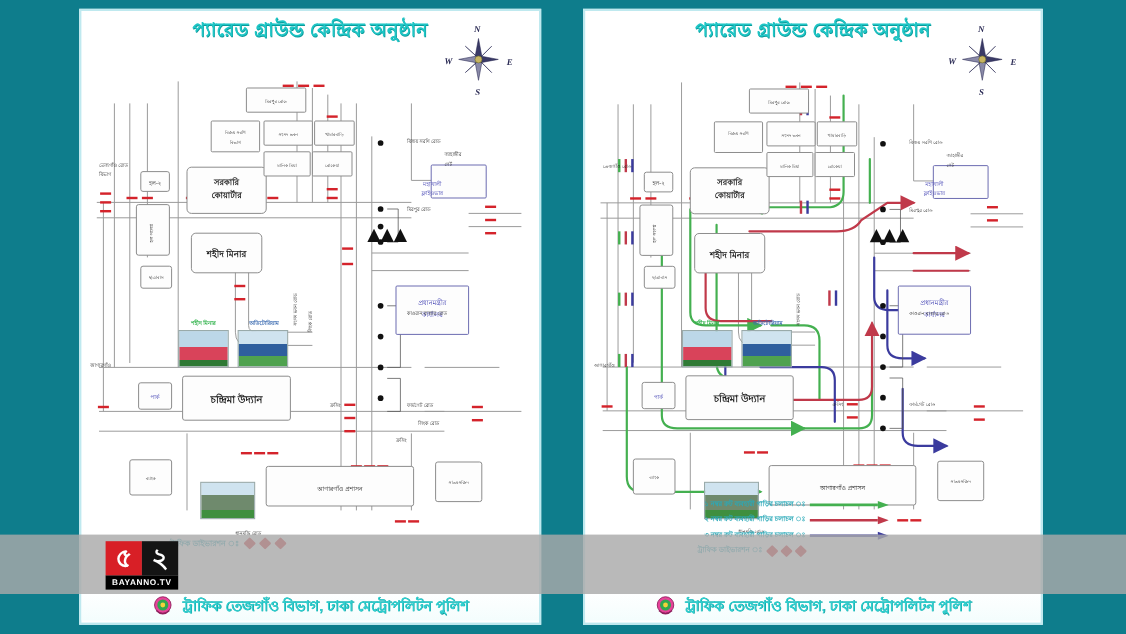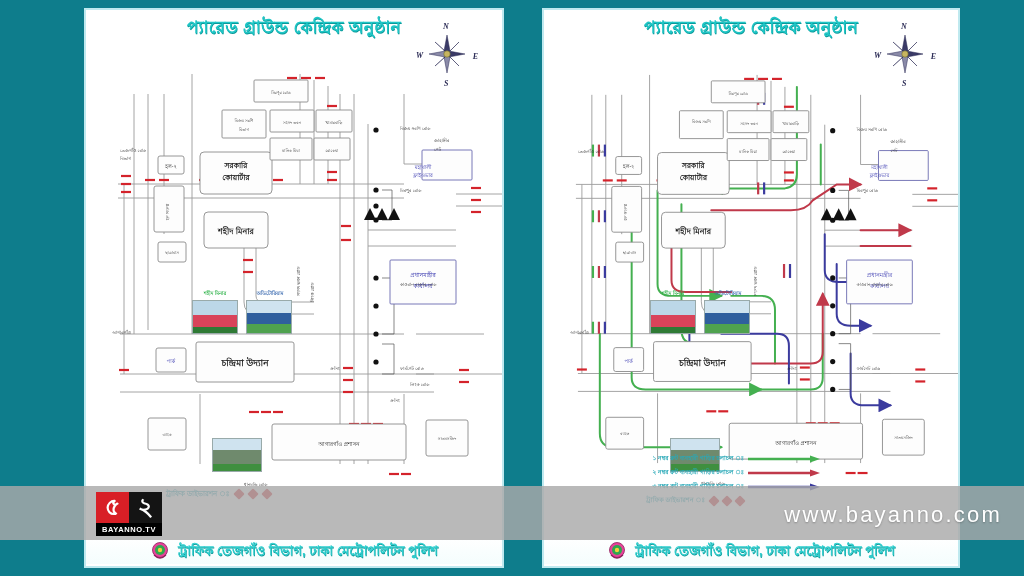--- a/index.html
+++ b/index.html
@@ -12,21 +12,20 @@
   #stage { position:absolute; inset:0; background:#0e7d8c; }
 
   
   .panel {
     position:absolute;
     top:8px;
     height:560px;
     background:#ffffff;
     border:2px solid #bfe9ef;
     overflow:hidden;
-    margin-left:12px;
   }
   #panel-left  { left:72px;  width:420px; }
   #panel-right { left:530px; width:418px; }
 
   .map-title {
     position:absolute; top:4px; left:0; right:0;
     text-align:center;
     font-size:17px; font-weight:bold;
     color:#1fc6c6;
     text-shadow:0.5px 0.5px 0 #0a9a9a;
@@ -57,21 +56,21 @@
     gap:8px;
   }
   .footer-text {
     font-size:13px; font-weight:bold; color:#2fcfcf;
     text-shadow:0.5px 0.5px 0 #0e9a9a;
     white-space:nowrap;
   }
   .dmp-seal { width:20px; height:20px; flex:0 0 20px; }
 
   
-  .mapwrap { position:absolute; left:18px; top:24px; width:100%; height:470px; }
+  .mapwrap { position:absolute; left:0; top:24px; width:100%; height:470px; }
   .mapsvg  { position:absolute; left:0; top:0; }
 
   
   #gray-bar {
     position:absolute; left:0; right:0; bottom:36px; height:54px;
     background:rgba(170,170,170,0.82);
     pointer-events:none;
   }
   #watermark {
     position:absolute; right:22px; bottom:48px;
@@ -666,15 +665,14 @@
   <div id="gray-bar"></div>
 
   <div id="logo">
     <div class="logo-row">
       <div class="logo-a">৫</div>
       <div class="logo-b">২</div>
     </div>
     <div class="logo-cap">BAYANNO.TV</div>
   </div>
 
-  <div id="watermark">www.bayanno.com</div>
 
 </div>
 
 </body></html>

